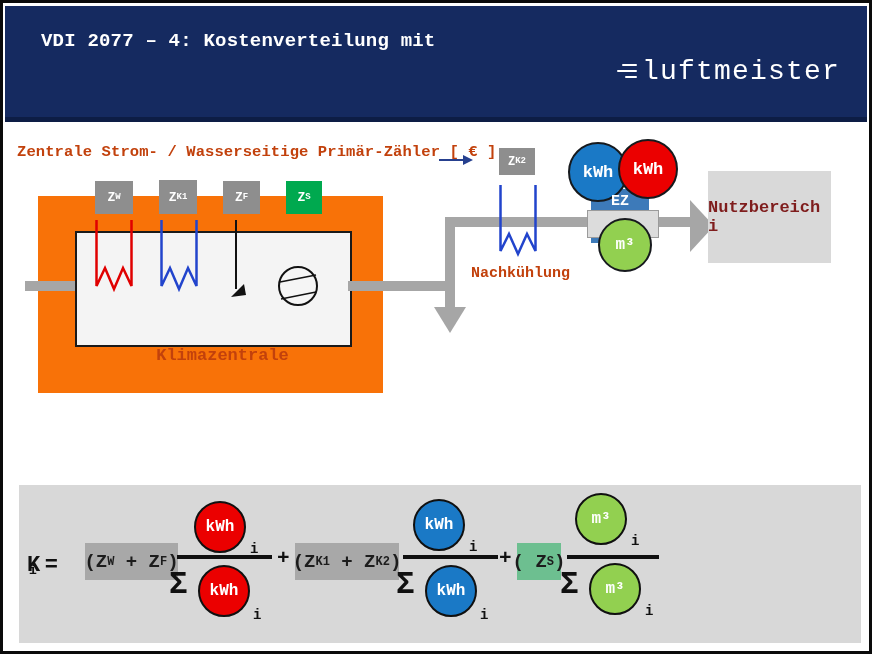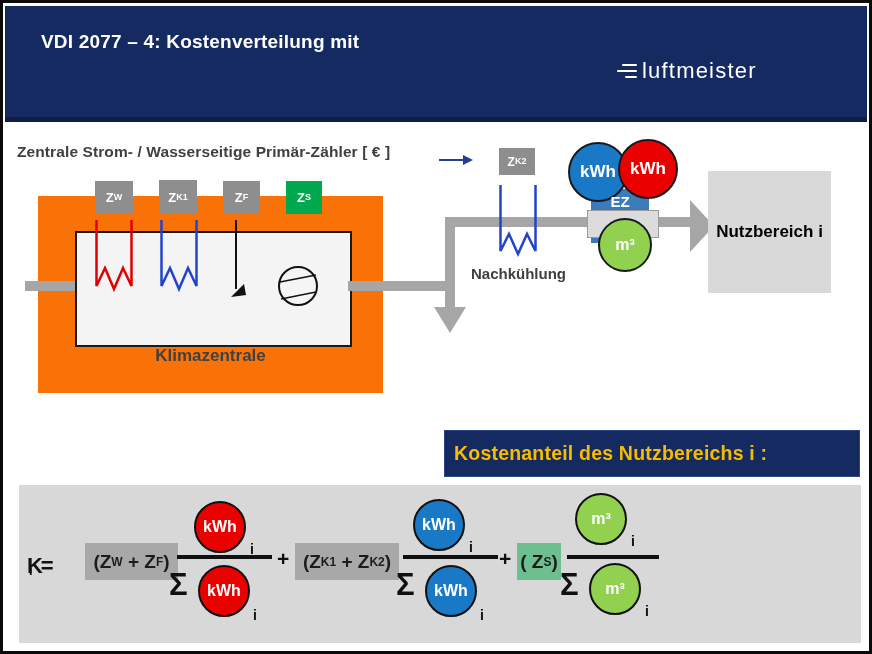--- a/index.html
+++ b/index.html
@@ -1,49 +1,49 @@
 <!DOCTYPE html>
 <html><head>
 <meta charset="utf-8">
 <style>
   html,body{margin:0;padding:0;background:#fff;}
   .page{position:relative;width:872px;height:654px;box-sizing:border-box;border:3px solid #0a0a0a;
-        background:#ffffff;font-family:Liberation Sans, sans-serif;overflow:hidden;}
+        background:#ffffff;font-family:Liberation Mono, monospace;overflow:hidden;}
   
   .hdr{position:absolute;left:2px;top:3px;width:862px;height:111px;background:#152a60;
        border-bottom:5px solid #0d1d45;}
   .hdr-title{position:absolute;left:36px;top:21px;font-size:19px;font-weight:bold;color:#fff;
              line-height:29px;letter-spacing:.2px;}
   .yellow{color:#ffff00;}
   .logo{position:absolute;left:612px;top:48px;height:34px;display:flex;align-items:center;gap:5px;color:#fff;}
   .logo-mark{display:flex;flex-direction:column;align-items:flex-end;gap:3.5px;}
   .logo-mark i{display:block;height:2.5px;background:#fff;border-radius:2px;}
   .lm1{width:15px;} .lm2{width:20px;} .lm3{width:12px;}
-  .logo-text{font-size:22px;font-weight:400;letter-spacing:1.2px;}
-  
-  .lbl{position:absolute;font-weight:bold;color:#404040;}
+  .logo-text{font-size:28px;font-weight:400;letter-spacing:1.2px;}
+  
+  .lbl{position:absolute;font-weight:bold;color:#c2410c;}
   .primary-lbl{left:14px;top:140px;font-size:15.5px;letter-spacing:.1px;}
   .meter{position:absolute;display:flex;align-items:center;justify-content:center;
          color:#fff;font-weight:bold;font-size:13px;z-index:4;}
   .meter sub{font-size:9px;line-height:1;}
   .gray{background:#8e8e8e;} .greenbox{background:#00a94f;}
   .m-zw{left:92px;top:178px;width:38px;height:33px;}
   .m-zk1{left:156px;top:177px;width:38px;height:34px;}
   .m-zf{left:220px;top:178px;width:37px;height:33px;}
   .m-zs{left:283px;top:178px;width:36px;height:33px;}
   .m-zk2{left:496px;top:145px;width:36px;height:27px;font-size:12px;}
   .orange-block{position:absolute;left:35px;top:193px;width:345px;height:197px;background:#f87208;z-index:0;}
   .ahu-box{position:absolute;left:72px;top:228px;width:273px;height:112px;background:#f4f4f4;
            border:2px solid #1a1a1a;z-index:1;}
   .svg-layer{position:absolute;left:0;top:126px;width:872px;height:296px;z-index:2;}
-  .klima-lbl{left:35px;top:343px;width:345px;text-align:center;font-size:17px;z-index:3;}
+  .klima-lbl{left:35px;top:343px;width:345px;text-align:center;font-size:17px;z-index:3;padding-left:12px;}
   .nachk-lbl{left:468px;top:262px;font-size:15px;z-index:3;}
   .andere-lbl{left:417px;top:355px;font-size:15px;z-index:3;}
-  .nutz-box{position:absolute;left:705px;top:168px;width:123px;height:122px;background:#d9d9d9;
-            display:flex;align-items:center;justify-content:center;font-size:17px;font-weight:bold;color:#000000;z-index:3;}
+  .nutz-box{position:absolute;left:705px;top:168px;width:123px;height:92px;background:#d9d9d9;
+            display:flex;align-items:center;justify-content:center;font-size:17px;font-weight:bold;color:#7f1d1d;z-index:3;}
   .ez-box{position:absolute;left:588px;top:186px;width:58px;height:54px;background:#3d7ab9;z-index:5;}
   .ez-lbl{position:absolute;left:588px;top:190px;width:58px;text-align:center;color:#fff;
           font-size:15px;font-weight:bold;z-index:9;}
   .sleeve{position:absolute;left:584px;top:207px;width:72px;height:28px;background:#dcdcdc;
           border:1px solid #9b9b9b;box-sizing:border-box;z-index:6;}
   .badge{position:absolute;border-radius:50%;display:flex;align-items:center;justify-content:center;
          color:#fff;font-weight:bold;border:2px solid #16191d;box-sizing:border-box;}
   .b-kwh-blue{left:565px;top:139px;width:60px;height:60px;background:#1a79c6;font-size:17px;z-index:7;}
   .b-kwh-red{left:615px;top:136px;width:60px;height:60px;background:#eb0000;font-size:17px;z-index:8;}
   .b-m3{left:595px;top:215px;width:54px;height:54px;background:#92d050;font-size:16px;z-index:9;}
@@ -150,23 +150,20 @@
   <div class="lbl nachk-lbl">Nachkühlung</div>
   <div class="nutz-box">Nutzbereich i</div>
 
   <div class="ez-box"></div>
   <div class="sleeve"></div>
   <div class="ez-lbl">EZ</div>
   <div class="badge b-kwh-blue">kWh</div>
   <div class="badge b-kwh-red">kWh</div>
   <div class="badge b-m3">m³</div>
 
-  <div class="banner">
-    <span>Kostenanteil des Nutzbereichs i :</span>
-  </div>
 
   <div class="fpanel">
 
     <div class="kterm">
         <span>K</span>
         <sub>i</sub>
         <span class="keq">=</span>
       </div>
 
     <div class="fbox graybg fb1">

